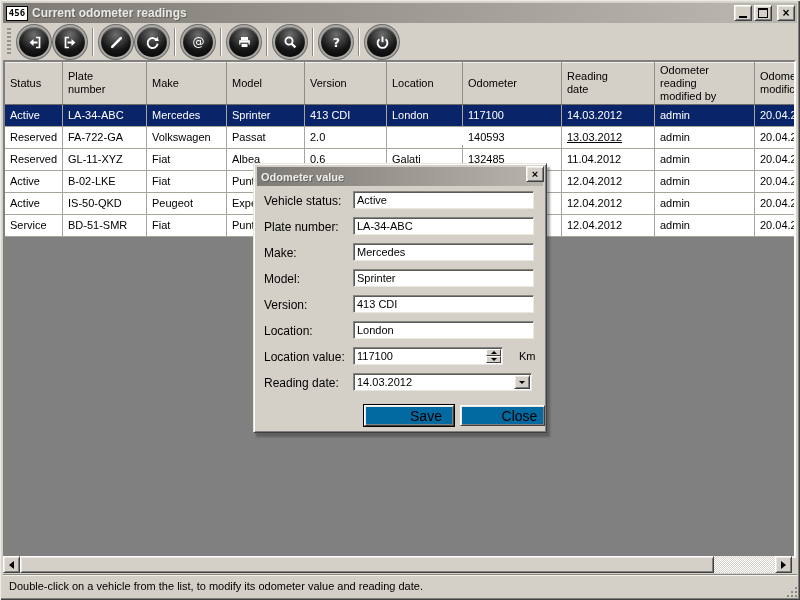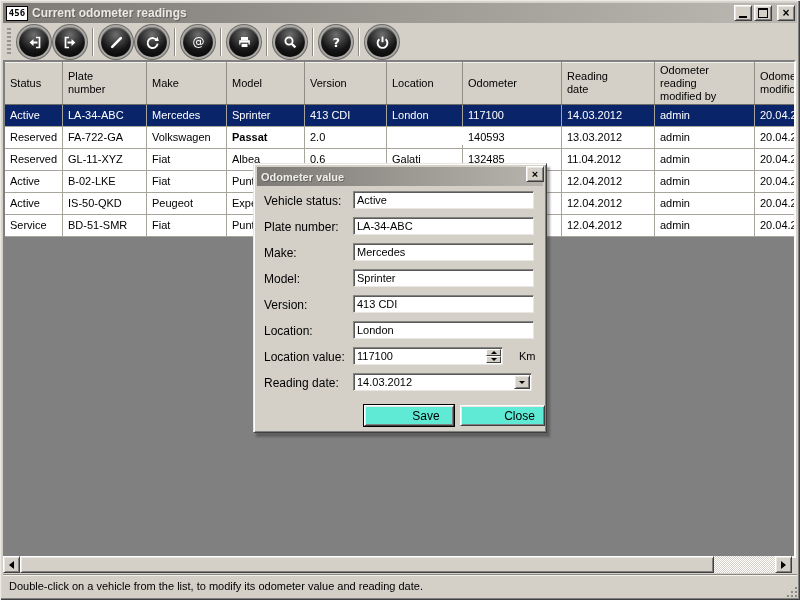--- a/index.html
+++ b/index.html
@@ -83,21 +83,21 @@
     font-size:11px;line-height:16px;padding:0 3px;box-sizing:border-box;white-space:nowrap;overflow:hidden;color:#000;}
   .spin{position:absolute;right:1px;top:1px;width:15px;height:14px;display:flex;flex-direction:column;}
   .spin-btn{flex:1;background:#d4d0c8;border:1px solid;border-color:#fff #404040 #404040 #fff;
     display:flex;align-items:center;justify-content:center;box-sizing:border-box;}
   .tri-up{width:0;height:0;border:3px solid transparent;border-bottom:3px solid #000;border-top:none;}
   .tri-dn{width:0;height:0;border:3px solid transparent;border-top:3px solid #000;border-bottom:none;}
   .combo-btn{position:absolute;right:1px;top:1px;width:16px;height:14px;background:#d4d0c8;
     border:1px solid;border-color:#fff #404040 #404040 #fff;box-shadow:inset 1px 1px 0 #e9e7e2,inset -1px -1px 0 #808080;
     display:flex;align-items:center;justify-content:center;box-sizing:border-box;}
   .unit{position:absolute;left:265px;font-size:11px;color:#000;}
-  .dlg-btn{position:absolute;top:241px;height:21px;background:#5eead4;font-size:12px;color:#000;
+  .dlg-btn{position:absolute;top:241px;height:21px;background:#0369a1;font-size:14px;color:#000;
     border:1px solid;border-color:#fff #404040 #404040 #fff;box-shadow:inset 1px 1px 0 #e9e7e2,inset -1px -1px 0 #808080;
     display:flex;align-items:center;justify-content:center;box-sizing:border-box;cursor:default;padding-left:34px;}
   .dlg-btn.default{box-shadow:inset 1px 1px 0 #e9e7e2,inset -1px -1px 0 #808080,0 0 0 1px #000;}
 </style>
 </head>
 <body>
 
 <div class="titlebar">
   <div class="title-icon">456</div>
   <div class="title-text">Current odometer readings</div>
@@ -226,25 +226,25 @@
           <div class="gcell" style="width: 76px;">London</div>
           <div class="gcell" style="width: 99px;">117100</div>
           <div class="gcell" style="width: 93px;">14.03.2012</div>
           <div class="gcell" style="width: 100px;">admin</div>
           <div class="gcell" style="width: 120px;">20.04.2012</div>
         </div>
         <div class="grid-row">
           <div class="gcell" style="width: 58px;">Reserved</div>
           <div class="gcell" style="width: 84px;">FA-722-GA</div>
           <div class="gcell" style="width: 80px;">Volkswagen</div>
-          <div class="gcell" style="width: 78px; font-weight: bold;">Passat</div>
+          <div class="gcell" style="width: 78px;">Passat</div>
           <div class="gcell" style="width: 82px;">2.0</div>
           <div class="gcell" style="width: 76px; margin-top: 18px;">Florence</div>
           <div class="gcell" style="width: 99px;">140593</div>
-          <div class="gcell" style="width: 93px;">13.03.2012</div>
+          <div class="gcell" style="width: 93px; text-decoration: underline;">13.03.2012</div>
           <div class="gcell" style="width: 100px;">admin</div>
           <div class="gcell" style="width: 120px;">20.04.2012</div>
         </div>
         <div class="grid-row">
           <div class="gcell" style="width: 58px;">Reserved</div>
           <div class="gcell" style="width: 84px;">GL-11-XYZ</div>
           <div class="gcell" style="width: 80px;">Fiat</div>
           <div class="gcell" style="width: 78px;">Albea</div>
           <div class="gcell" style="width: 82px;">0.6</div>
           <div class="gcell" style="width: 76px;">Galati</div>

